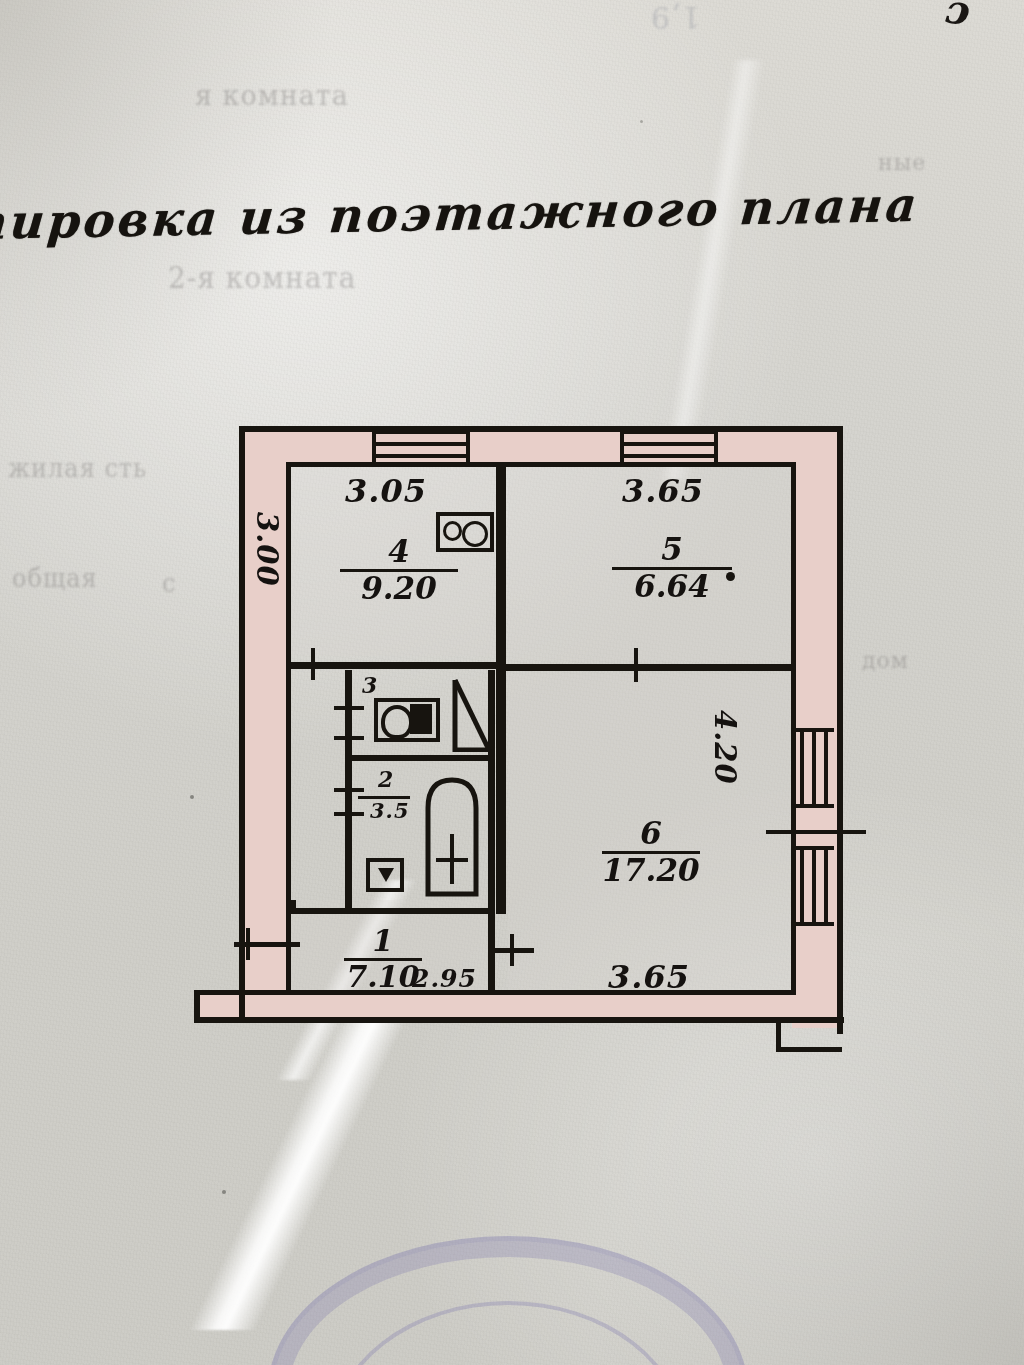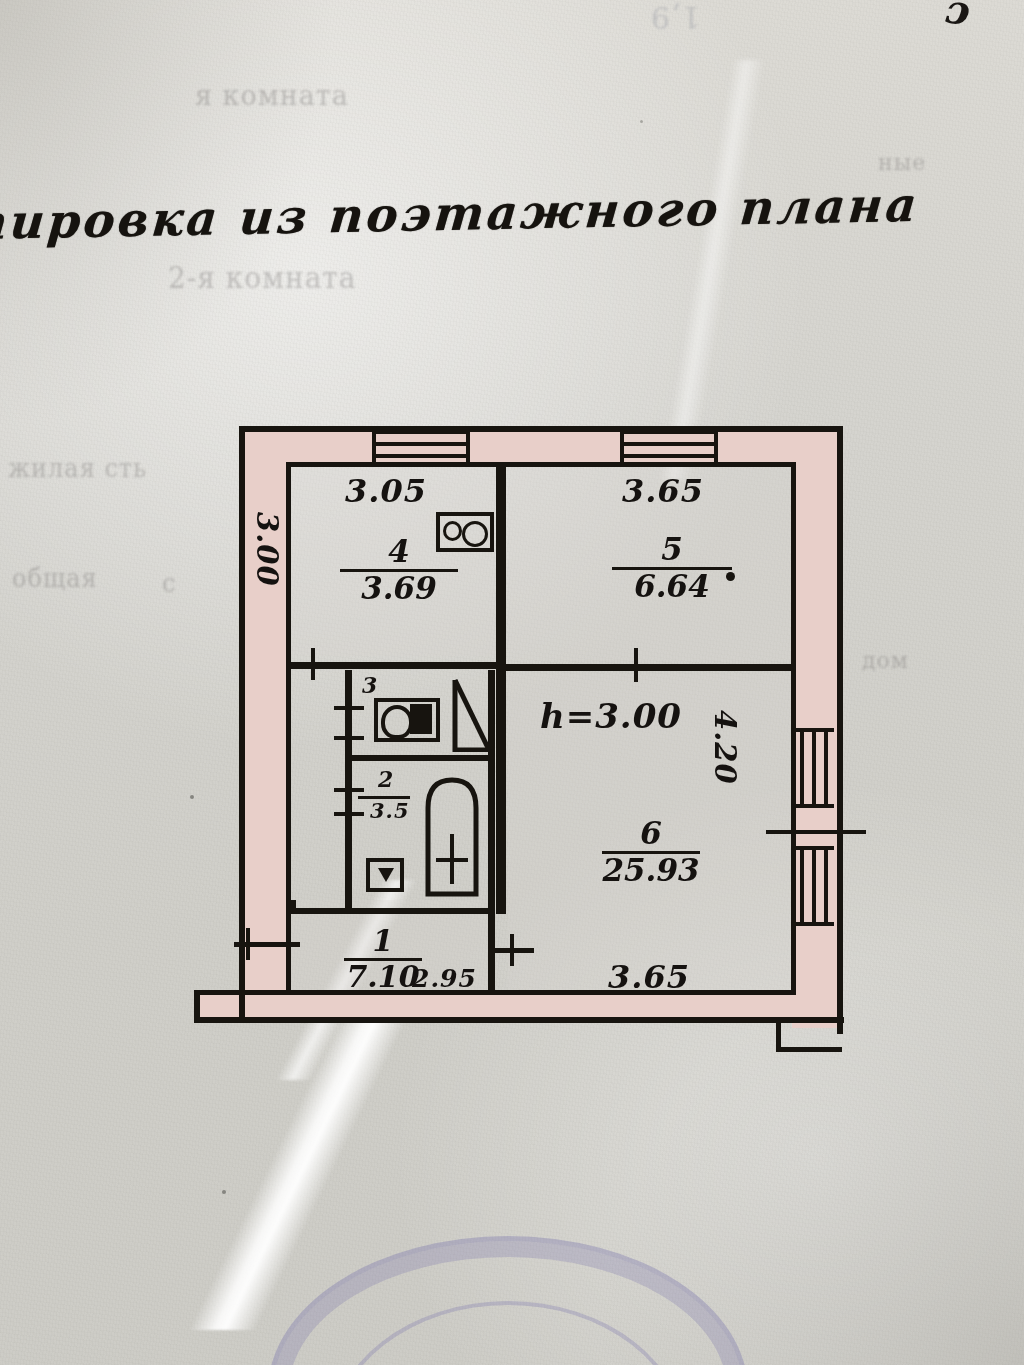--- a/index.html
+++ b/index.html
@@ -310,37 +310,36 @@
     <div class="ink" style="left:366px;top:858px;width:4px;height:34px;"></div>
     <div class="ink" style="left:400px;top:858px;width:4px;height:34px;"></div>
     <div style="position:absolute;left:378px;top:868px;width:0;height:0;border-left:8px solid transparent;border-right:8px solid transparent;border-top:14px solid #17140f;"></div>
   </div>
 
   <div class="hw lg" style="left:345px;top:472px;">3.05</div>
   <div class="hw md vert" style="left:284px;top:512px;transform:rotate(90deg);transform-origin:0 0;">3.00</div>
   <div class="frac" style="left:340px;top:536px;width:118px;">
     <div class="num" style="font-size:31px;">4</div>
     <div class="bar" style="width:118px;"></div>
-    <div class="den" style="font-size:31px;">3.69</div>
+    <div class="den" style="font-size:31px;">9.20</div>
   </div>
 
   <div class="hw lg" style="left:622px;top:472px;">3.65</div>
   <div class="frac" style="left:612px;top:534px;width:120px;">
     <div class="num" style="font-size:31px;">5</div>
     <div class="bar" style="width:120px;"></div>
     <div class="den" style="font-size:31px;">6.64</div>
   </div>
   <div class="ink" style="left:726px;top:572px;width:9px;height:9px;border-radius:50%;"></div>
 
-  <div class="hw lg" style="left:540px;top:696px;font-size:34px;">h=3.00</div>
   <div class="hw md vert" style="left:742px;top:710px;transform:rotate(90deg);transform-origin:0 0;">4.20</div>
   <div class="frac" style="left:602px;top:818px;width:98px;">
     <div class="num" style="font-size:31px;">6</div>
     <div class="bar" style="width:98px;"></div>
-    <div class="den" style="font-size:31px;">25.93</div>
+    <div class="den" style="font-size:31px;">17.20</div>
   </div>
   <div class="hw lg" style="left:608px;top:958px;">3.65</div>
 
   <div class="frac" style="left:344px;top:926px;width:78px;">
     <div class="num" style="font-size:30px;">1</div>
     <div class="bar" style="width:78px;"></div>
     <div class="den" style="font-size:30px;">7.10</div>
   </div>
   <div class="hw sm" style="left:412px;top:964px;">2.95</div>
 

